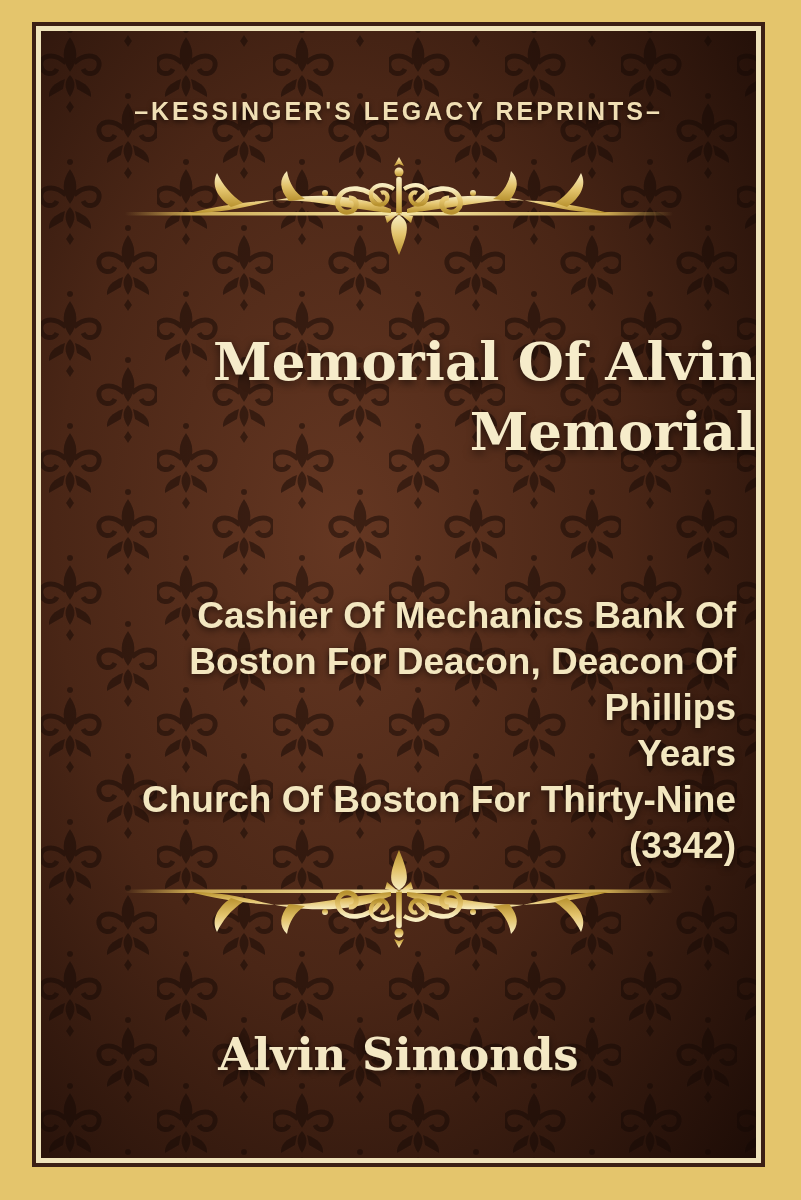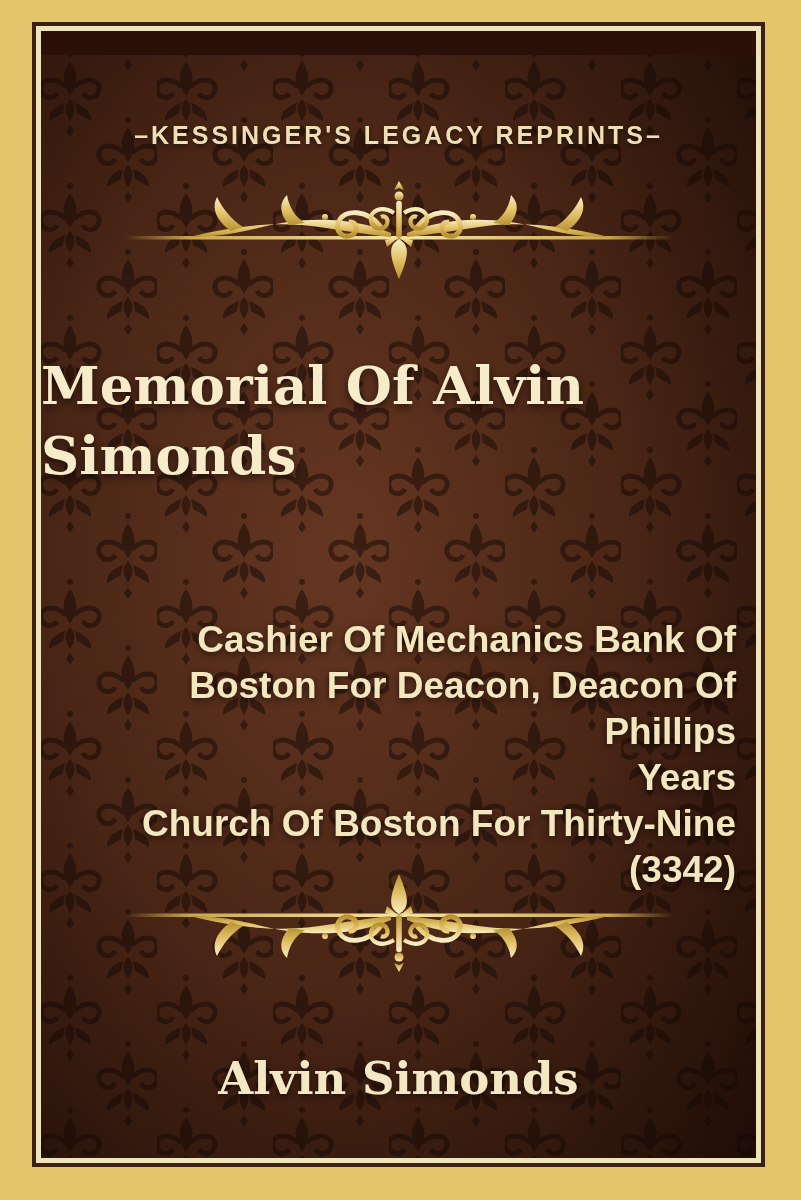--- a/index.html
+++ b/index.html
@@ -27,21 +27,20 @@
   .frame-cream {
     position: absolute;
     inset: 0;
     border: 5px solid #efe3ba;
   }
   .interior {
     position: absolute;
     inset: 0;
     overflow: hidden;
     background: #6d28d9;
-    margin-top: 24px;
   }
   .bg-svg {
     position: absolute;
     inset: 0;
     width: 100%;
     height: 100%;
   }
   .content {
     position: absolute;
     inset: 0;
@@ -70,21 +69,21 @@
     transform: translateX(-50%);
   }
   .ornament-bottom {
     top: 811px;
     transform: translateX(-50%) scaleY(-1);
   }
   .book-title {
     position: absolute;
     top: 295px;
     left: 0; right: 0;
-    text-align: left;
+    text-align: right;
     font-family: "DejaVu Serif", "Liberation Serif", serif;
     font-weight: bold;
     font-size: 53px;
     line-height: 70px;
     color: #f6ecca;
     text-shadow: 0 3px 8px rgba(0,0,0,0.6);
   }
   .book-subtitle {
     position: absolute;
     top: 562px;
@@ -183,21 +182,21 @@
               <path fill="none" stroke="url(#oGold1)" stroke-width="4.2" d="M275 36 C 262 28 250 34 252 44 C 254 53 265 54 268 47 C 270 42 266 38 262 40"></path>
               <path fill="none" stroke="url(#oGold1)" stroke-width="4.2" d="M285 36 C 298 28 310 34 308 44 C 306 53 295 54 292 47 C 290 42 294 38 298 40"></path>
               <path d="M280 62 C 290 68 291 76 280 102 C 269 76 270 68 280 62 Z"></path>
               <path d="M266 63 L280 60 L268 70 Z"></path>
               <path d="M294 63 L280 60 L292 70 Z"></path>
             </g>
           </svg>
 
           <div class="book-title">
             <div>Memorial Of Alvin</div>
-            <div>Simonds</div>
+            <div>Memorial</div>
           </div>
 
           <div class="book-subtitle">
             <div>Cashier Of Mechanics Bank Of</div>
             <div>Boston For Deacon, Deacon Of Phillips</div>
             <div>Years</div>
             <div>Church Of Boston For Thirty-Nine</div>
             <div>(3342)</div>
           </div>
 

